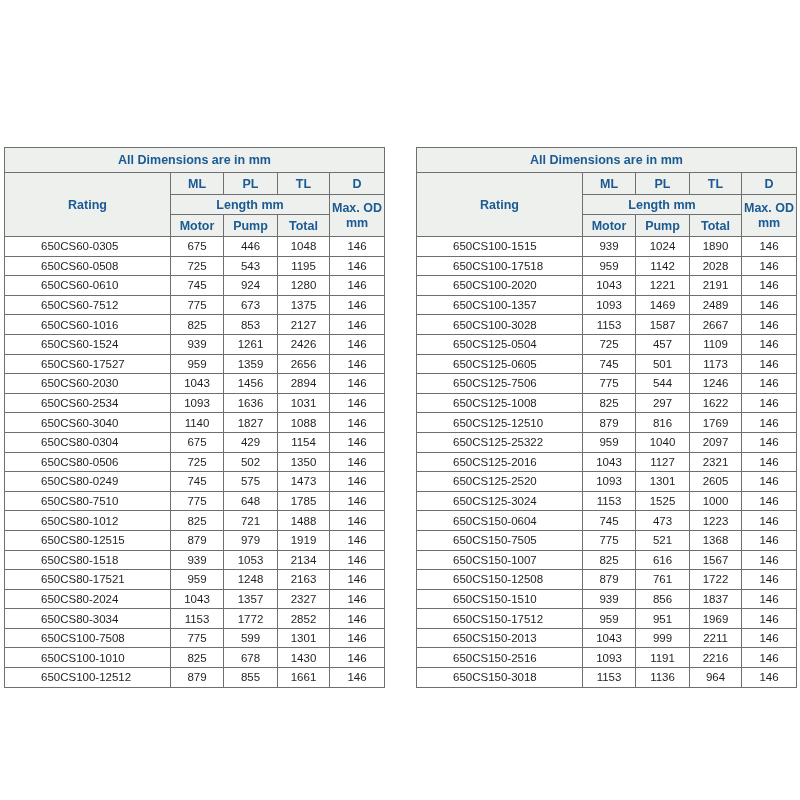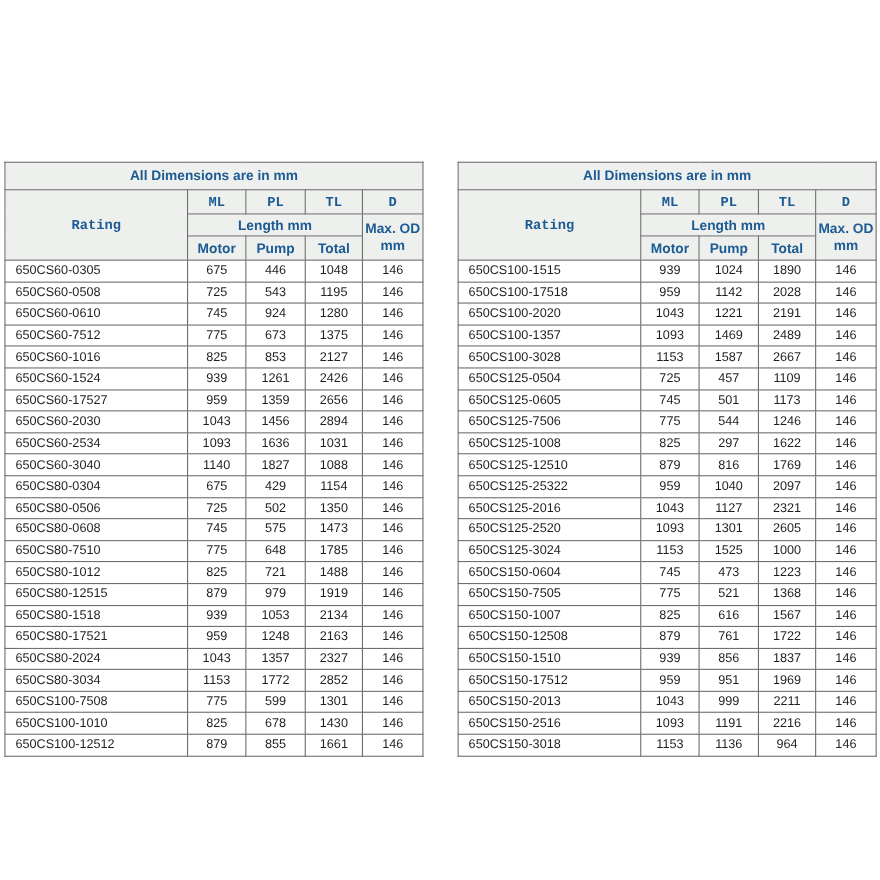--- a/index.html
+++ b/index.html
@@ -40,35 +40,35 @@
   }
   .dim-table thead th {
     background: var(--header-bg);
     color: var(--header-text);
     font-weight: bold;
     font-size: 12.5px;
     text-align: center;
     vertical-align: middle;
   }
   tr.title-row th  { height: 25px; }
-  tr.top-header th { height: 22px; font-family: Liberation Mono, monospace; }
+  tr.top-header th { height: 22px; }
   tr.mid-header th { height: 20px; }
   tr.bot-header th { height: 22px; }
   th.max-od-head { font-size: 12px; line-height: 1.18; white-space: normal; margin-left: 24px; }
   .dim-table tbody td {
     height: 19.6px;
     font-size: 11.5px;
     color: var(--data-text);
     text-align: center;
     vertical-align: middle;
     background: #ffffff;
   }
   .dim-table tbody td.rating-cell {
     text-align: left;
-    padding-left: 9px;
+    padding-left: 36px;
   }
 </style>
 </head>
 <body>
 
 <div class="canvas">
 
   <table class="dim-table" id="table-left">
     <colgroup>
       <col style="width:166px">
@@ -180,21 +180,21 @@
           <td>146</td>
         </tr>
         <tr>
           <td class="rating-cell">650CS80-0506</td>
           <td>725</td>
           <td>502</td>
           <td>1350</td>
           <td>146</td>
         </tr>
         <tr>
-          <td class="rating-cell">650CS80-0608</td>
+          <td class="rating-cell">650CS80-0249</td>
           <td>745</td>
           <td>575</td>
           <td>1473</td>
           <td>146</td>
         </tr>
         <tr>
           <td class="rating-cell">650CS80-7510</td>
           <td>775</td>
           <td>648</td>
           <td>1785</td>

